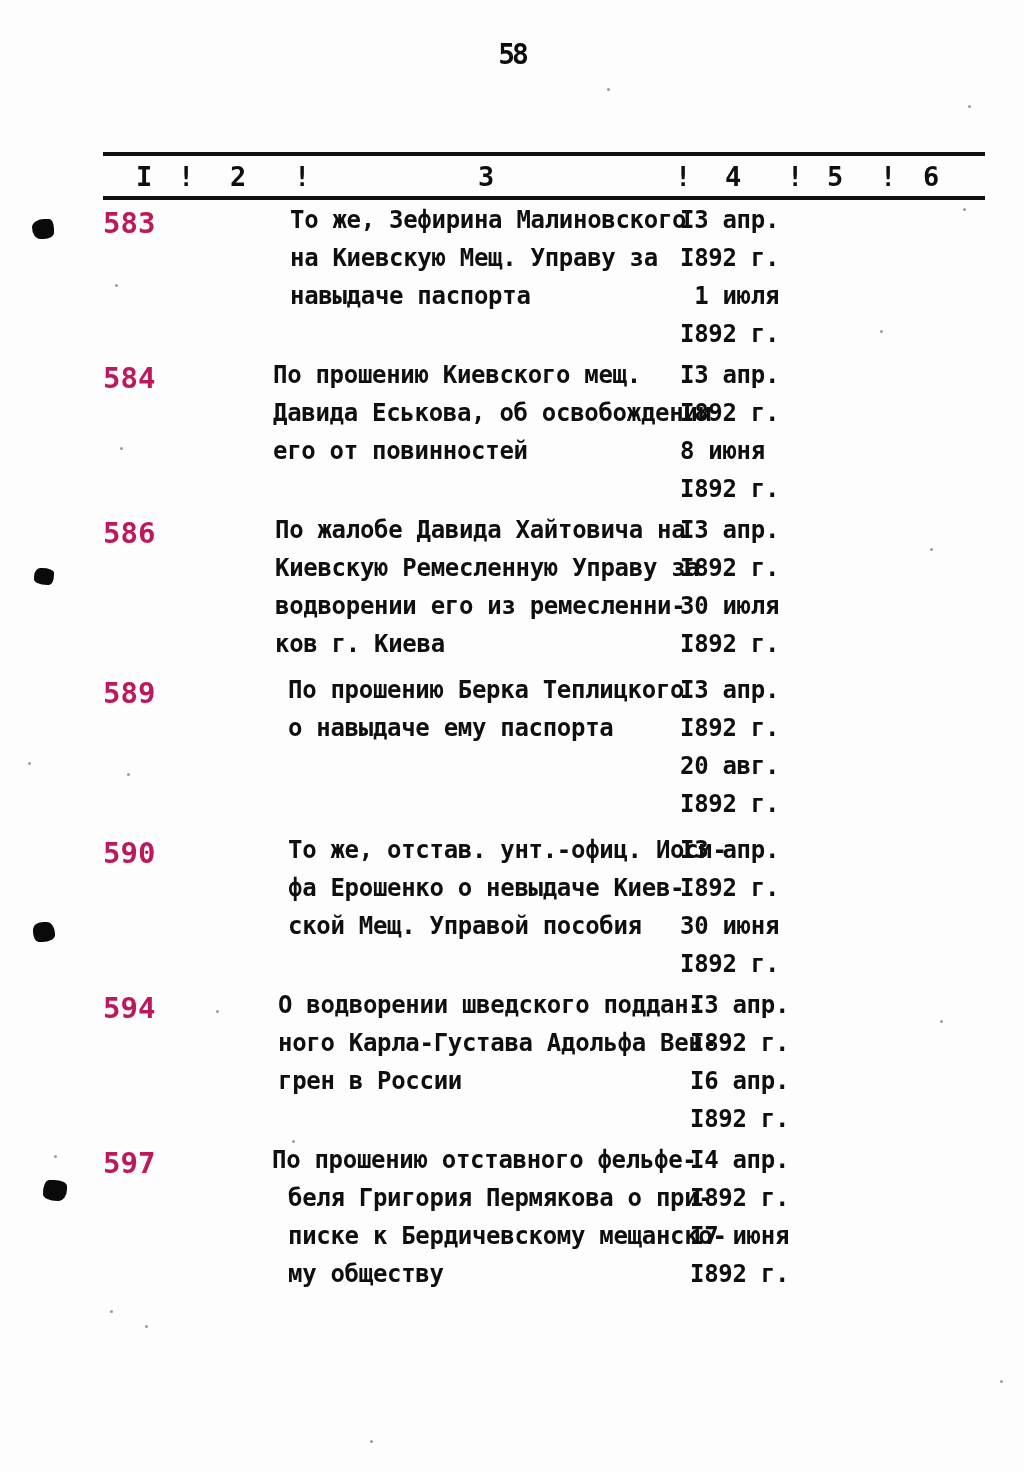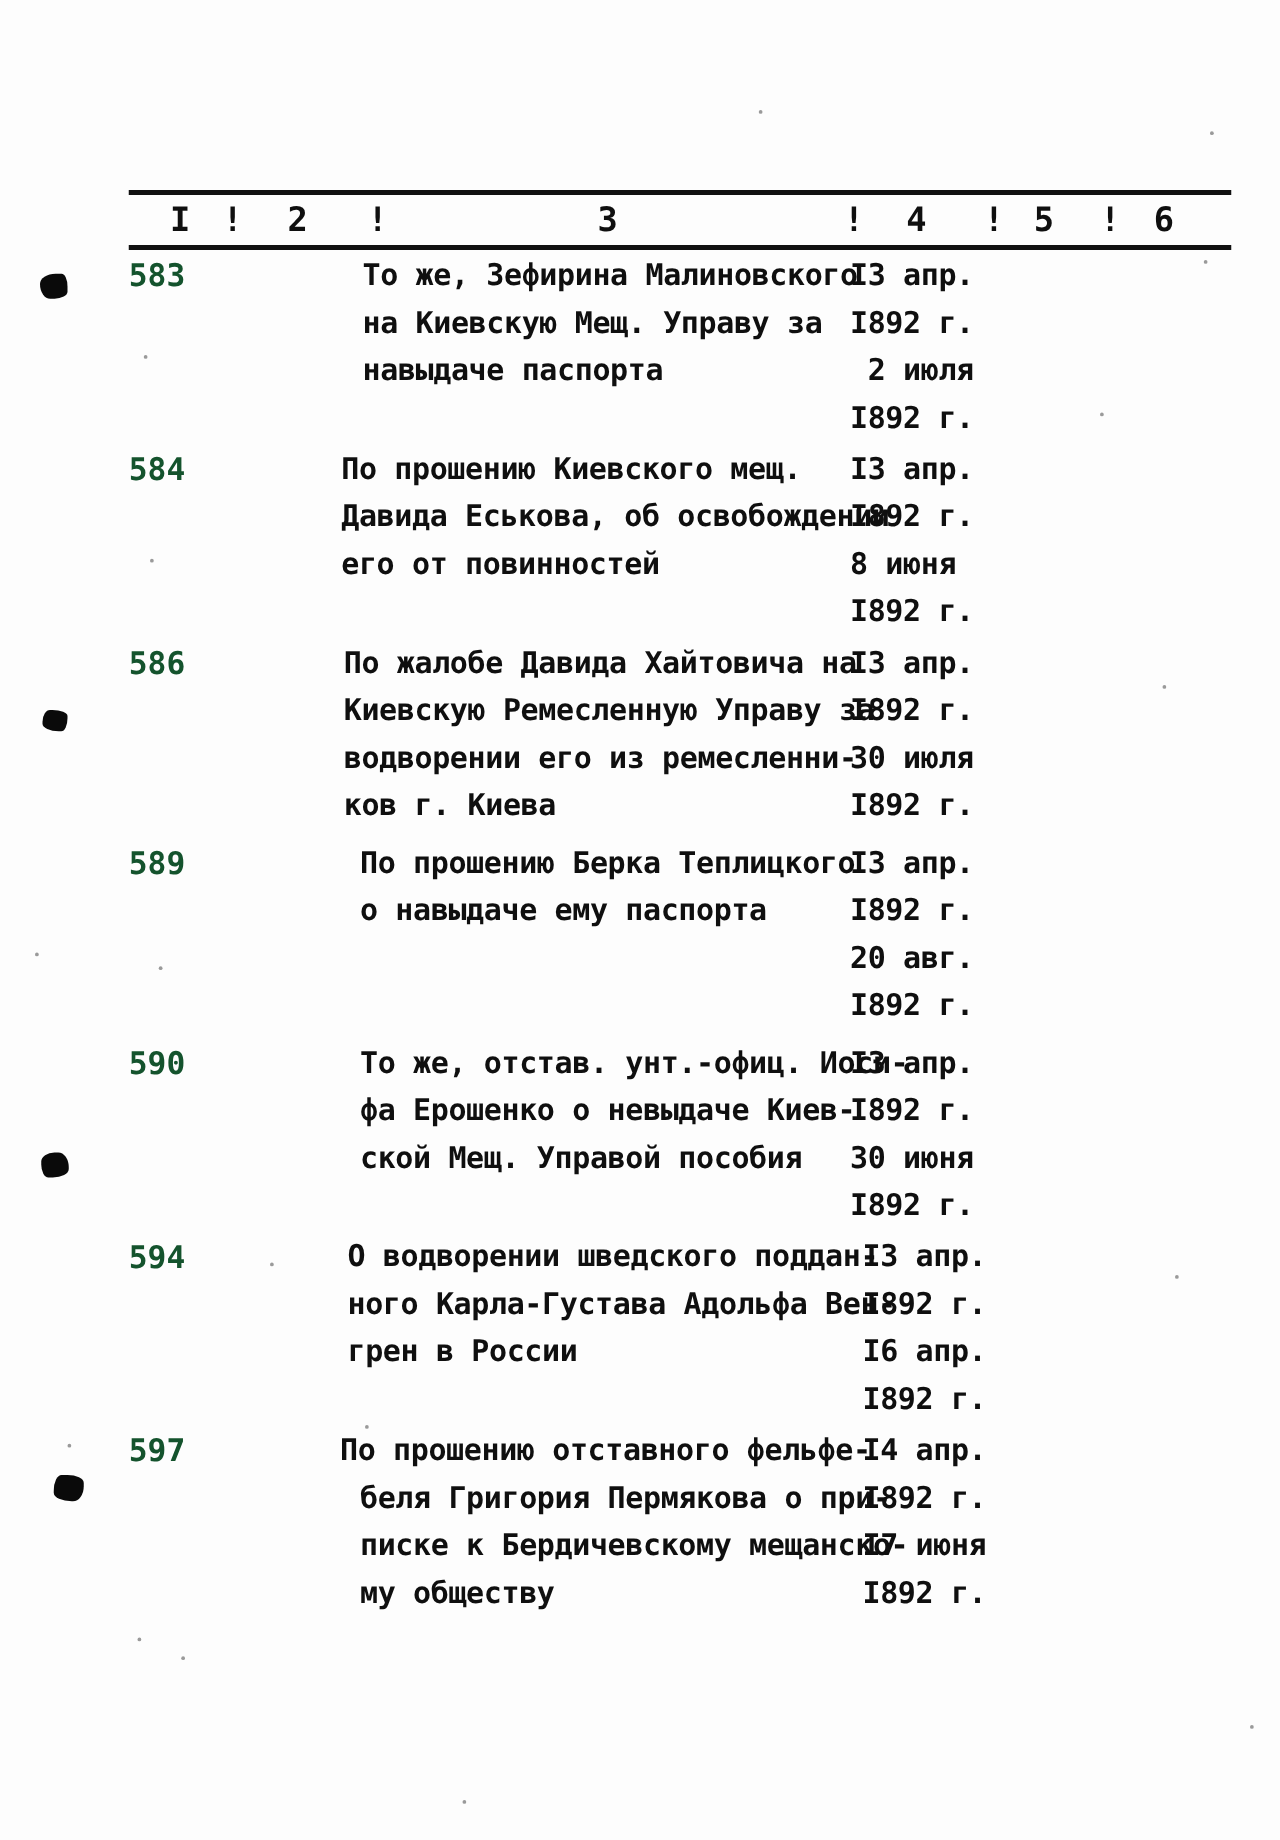--- a/index.html
+++ b/index.html
@@ -73,23 +73,23 @@
   }
   .entry {
     position: relative;
     width: 1024px;
   }
   .entry-num {
     position: absolute;
     left: 103px;
     top: 0;
     width: 120px;
-    font-size: 25px;
-    font-weight: 700;
-    color: #14532d;
+    font-size: 29px;
+    font-weight: 700;
+    color: #be185d;
     letter-spacing: 0px;
   }
   .entry-text {
     position: absolute;
     top: 0;
     font-size: 24px;
     font-weight: 600;
     color: #0f0f0f;
     white-space: pre;
     letter-spacing: -0.3px;
@@ -123,20 +123,21 @@
     width: 3px;
     height: 3px;
     border-radius: 50%;
   }
 </style>
 </head>
 <body>
 
 <div id="page">
 
+  <div id="page-number">58</div>
 
   <div id="header-band">
     <div class="rule top"></div>
     <div class="rule bottom"></div>
 
     <div class="colnum" style="left:33px;">I</div>
     <div class="colsep" style="left:75px;">!</div>
     <div class="colnum" style="left:127px;">2</div>
     <div class="colsep" style="left:191px;">!</div>
     <div class="colnum" style="left:375px;">3</div>
@@ -149,21 +150,21 @@
   </div>
 
   <div id="entries">
       <div class="entry" style="position: absolute; left: 0px; top: 0px; width: 1024px;">
         <div class="entry-num" style="top: 0px;">583</div>
         <div class="entry-text" style="left: 290px; top: 0px;">То же, Зефирина Малиновского</div>
         <div class="entry-text" style="left: 290px; top: 38px;">на Киевскую Мещ. Управу за</div>
         <div class="entry-text" style="left: 290px; top: 76px;">навыдаче паспорта</div>
         <div class="entry-date" style="left: 680px; top: 0px;">I3 апр.</div>
         <div class="entry-date" style="left: 680px; top: 38px;">I892 г.</div>
-        <div class="entry-date" style="left: 680px; top: 76px;"> 2 июля</div>
+        <div class="entry-date" style="left: 680px; top: 76px;"> 1 июля</div>
         <div class="entry-date" style="left: 680px; top: 114px;">I892 г.</div>
       </div>
       <div class="entry" style="position: absolute; left: 0px; top: 155px; width: 1024px;">
         <div class="entry-num" style="top: 0px;">584</div>
         <div class="entry-text" style="left: 273px; top: 0px;">По прошению Киевского мещ.</div>
         <div class="entry-text" style="left: 273px; top: 38px;">Давида Еськова, об освобождении</div>
         <div class="entry-text" style="left: 273px; top: 76px;">его от повинностей</div>
         <div class="entry-date" style="left: 680px; top: 0px;">I3 апр.</div>
         <div class="entry-date" style="left: 680px; top: 38px;">I892 г.</div>
         <div class="entry-date" style="left: 680px; top: 76px;">8 июня</div>

